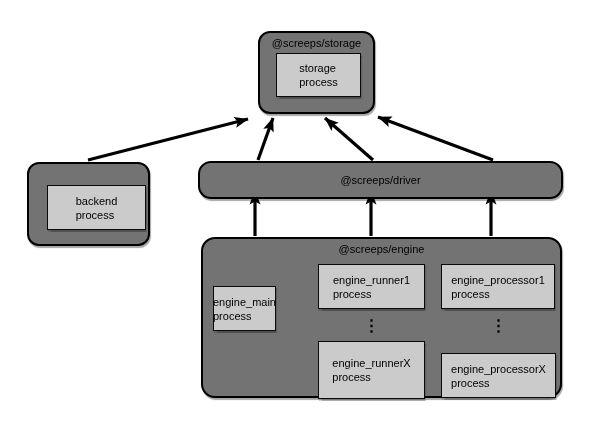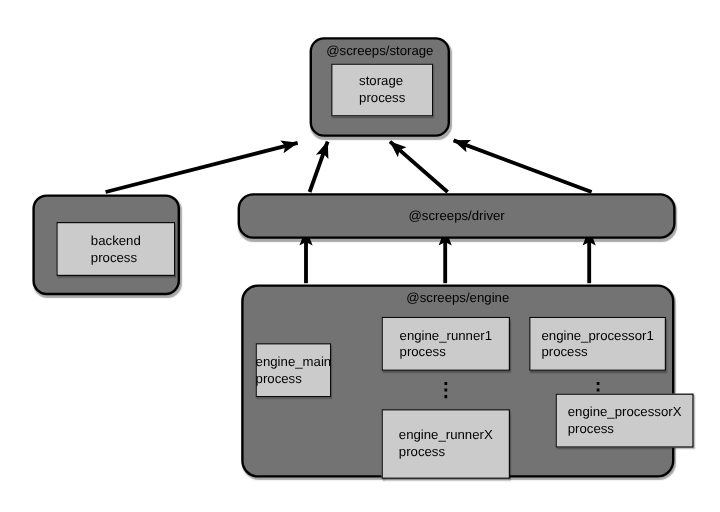--- a/index.html
+++ b/index.html
@@ -113,17 +113,17 @@
     <div class="dots" style="left:115px; top:76px; width:107px;">⋮</div>
 
     <div class="process" style="left:115px; top:102px; width:107px; height:58px;">engine_runnerX
 process</div>
 
     <div class="process" style="left:238px; top:25px; width:114px; height:45px;">engine_processor1
 process</div>
 
     <div class="dots" style="left:238px; top:76px; width:115px;">⋮</div>
 
-    <div class="process" style="left:238px; top:89px; width:115px; height:45px;margin-left:22px;">engine_processorX
+    <div class="process" style="left:238px; top:114px; width:115px; height:45px;">engine_processorX
 process</div>
   </div>
 
 </div>
 
 </body></html>

